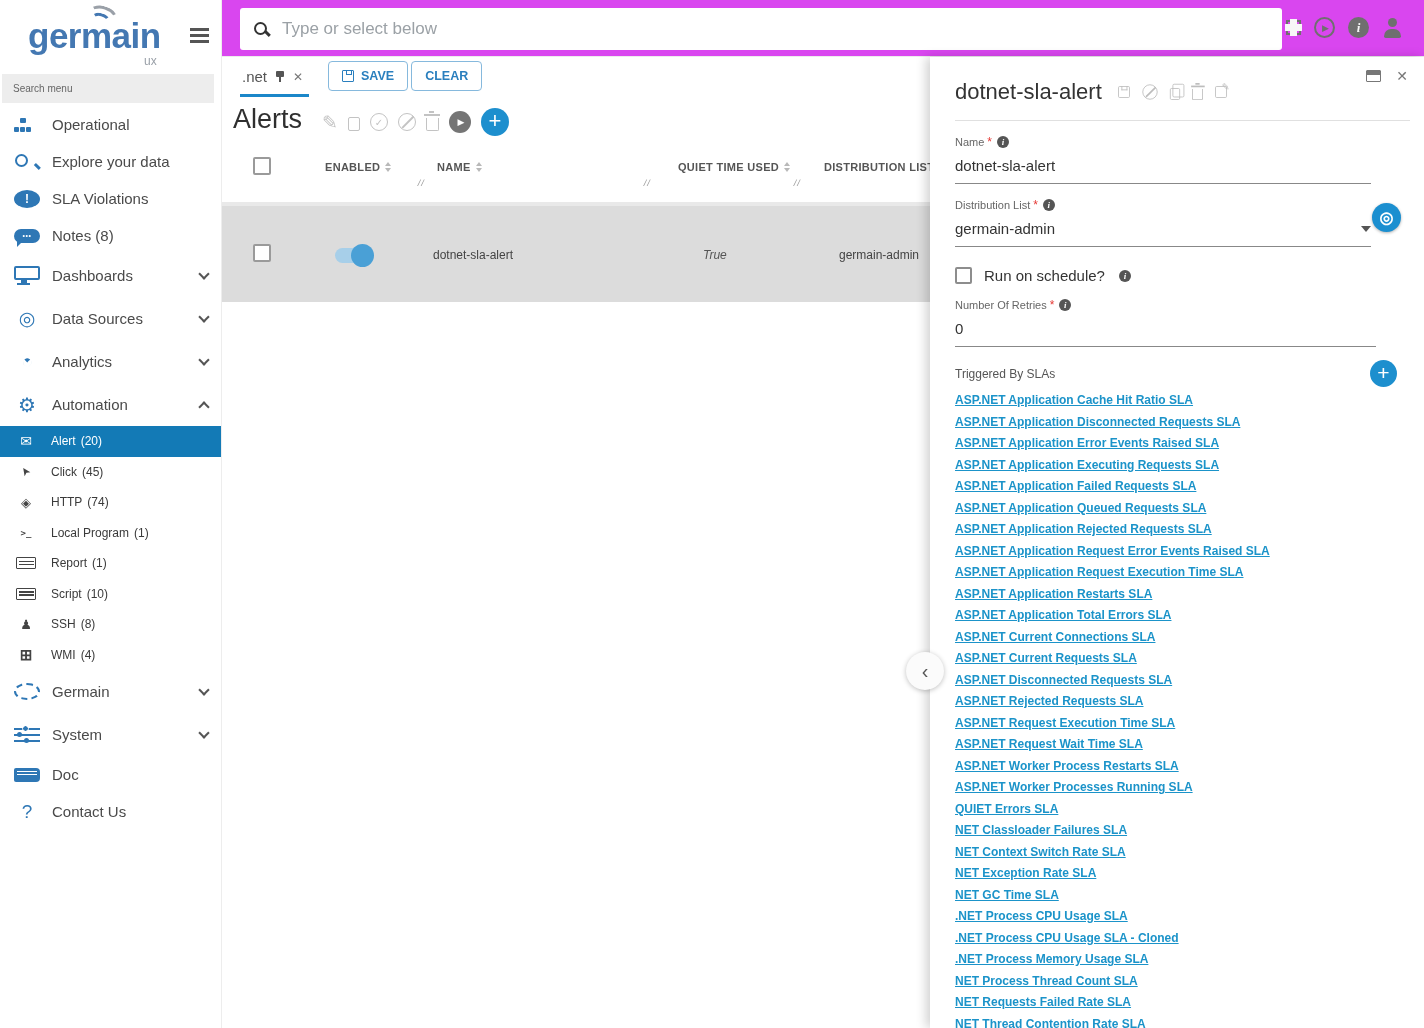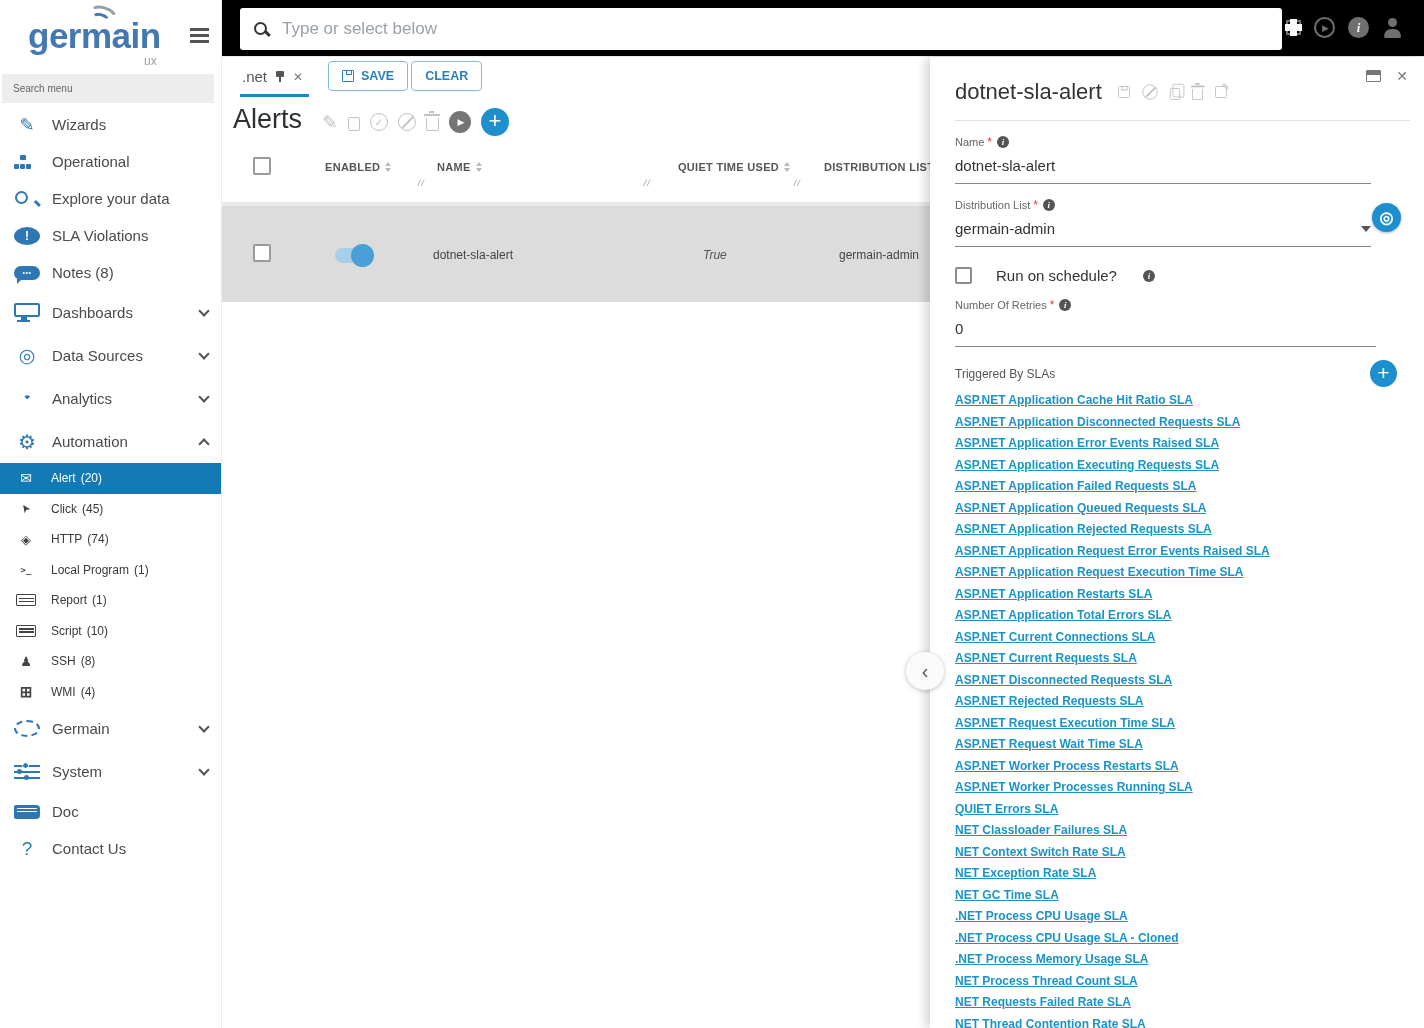--- a/index.html
+++ b/index.html
@@ -60,21 +60,21 @@
   .i-linux::before { content:"♟"; font-size:13px; }
   .i-windows::before { content:"⊞"; font-size:15px; font-weight:700; }
   .i-dashed-circle { width:17px; height:17px; border:2px dashed currentColor; border-radius:50%; }
   .i-sliders { width:16px; height:14px; background:linear-gradient(currentColor 0 2px, transparent 2px 6px, currentColor 6px 8px, transparent 8px 12px, currentColor 12px 14px); }
   .i-sliders::after { content:""; position:absolute; width:5px; height:5px; border-radius:50%; background:currentColor; outline:1.5px solid #fff; top:-1.5px; left:9px; box-shadow:-6px 6px 0 currentColor, 1px 12px 0 currentColor; }
   .i-book { width:15px; height:14px; background:currentColor; border-radius:2px 4px 4px 2px; }
   .i-book::before { content:""; position:absolute; left:3px; top:3px; right:3px; height:1.5px; background:#fff; box-shadow:0 3px 0 #fff; }
   .i-question::before { content:"?"; font-size:19px; font-weight:400; }
 
   
-  .topbar { position:absolute; left:222px; top:0; width:1202px; height:57px; background:#000000; border-bottom:1px solid #ececec; z-index:1; }
+  .topbar { position:absolute; left:222px; top:0; width:1202px; height:57px; background:#d946ef; border-bottom:1px solid #ececec; z-index:1; }
   .search-box { position:absolute; left:18px; top:8px; width:1042px; height:42px; background:#fff; border-radius:3px; display:flex; align-items:center; padding:0 13px; }
   .search-box .i-magnifier { color:#333; margin-right:12px; flex:none; }
   .search-input { border:none; outline:none; flex:1; font-size:17px; color:#333; font-family:"Liberation Sans",sans-serif; background:transparent; }
   .search-input::placeholder { color:#9ba1a6; opacity:1; }
   .top-icons { position:absolute; right:22px; top:17px; display:flex; gap:13px; align-items:center; color:#6f6f6f; }
   .top-icons .ticon { cursor:pointer; }
   .i-fullscreen { width:15px; height:15px; border:2px solid #6f6f6f; }
   .i-fullscreen::before { content:""; position:absolute; left:2px; right:2px; top:-3px; bottom:-3px; background:#f7f7f7; }
   .i-fullscreen::after { content:""; position:absolute; top:2px; bottom:2px; left:-3px; right:-3px; background:#f7f7f7; }
   .i-play-circle { width:21px; height:21px; border:2px solid #6f6f6f; border-radius:50%; }
@@ -154,21 +154,21 @@
   .i-edit-note { width:14px; height:14px; border:1.5px solid currentColor; border-radius:2px; }
   .i-edit-note::before { content:"✎"; position:absolute; right:-4px; top:-6px; font-size:11px; }
   .panel-divider { border-bottom:1px solid #e0e0e0; margin-top:15px; }
   .f-label { display:flex; align-items:center; gap:3px; font-size:11px; color:#666; margin-top:14px; }
   .req { color:#e53935; font-size:12px; }
   .info-i { width:12px; height:12px; border-radius:50%; background:#555; color:#fff; font-size:9px; font-weight:700; font-family:"Liberation Serif",serif; font-style:italic; display:inline-flex; align-items:center; justify-content:center; margin-left:2px; flex:none; }
   .f-value { display:flex; align-items:center; width:416px; font-size:15px; color:#333; padding:8px 0 9px; border-bottom:1px solid #888; }
   .caret { margin-left:auto; border:5px solid transparent; border-top:6px solid #555; margin-top:5px; cursor:pointer; }
   .eye-btn { position:absolute; left:442px; top:146px; width:29px; height:29px; border-radius:50%; background:#1b8fd0; display:flex; align-items:center; justify-content:center; cursor:pointer; box-shadow:0 1px 3px rgba(0,0,0,0.3); }
   .eye-btn::before { content:"◎"; color:#fff; font-size:16px; font-weight:700; }
-  .schedule-row { display:flex; align-items:center; gap:24px; margin-top:20px; font-size:15px; color:#333; }
+  .schedule-row { display:flex; align-items:center; gap:12px; margin-top:20px; font-size:15px; color:#333; }
   .schedule-row .cbx { width:17px; height:17px; border-color:#8d8d8d; }
   .trig-row { display:flex; align-items:center; margin-top:13px; }
   .trig-label { font-size:12px; color:#555; }
   .trig-add { margin-left:auto; margin-right:13px; width:27px; height:27px; border-radius:50%; background:#1d8fce; display:flex; align-items:center; justify-content:center; cursor:pointer; }
   .trig-add::before { content:"+"; color:#fff; font-size:21px; margin-top:-2px; }
   .sla-list { display:flex; flex-direction:column; gap:9.5px; margin-top:7px; }
   .sla-link { font-size:12px; line-height:12px; font-weight:700; color:#1b93c9; text-decoration:underline; cursor:pointer; width:fit-content; }
 </style>
 </head>
 <body>
@@ -178,25 +178,20 @@
     <span class="swoosh-gray"></span>
     <span class="swoosh-blue"></span>
     <span class="logo-text">germain</span>
     <span class="logo-sub">ux</span>
     <span class="burger"></span>
   </div>
   <input class="side-search" placeholder="Search menu" style="">
   <div class="side-menu">
     <div>
 
-        <div class="side-item">
-          <span class="icon-cell ticon i-pencil"></span>
-          <span>Wizards</span>
-
-        </div>
 
         <div class="side-item">
           <span class="icon-cell ticon i-sitemap"></span>
           <span>Operational</span>
 
         </div>
 
         <div class="side-item">
           <span class="icon-cell ticon i-magnifier"></span>
           <span>Explore your data</span>

